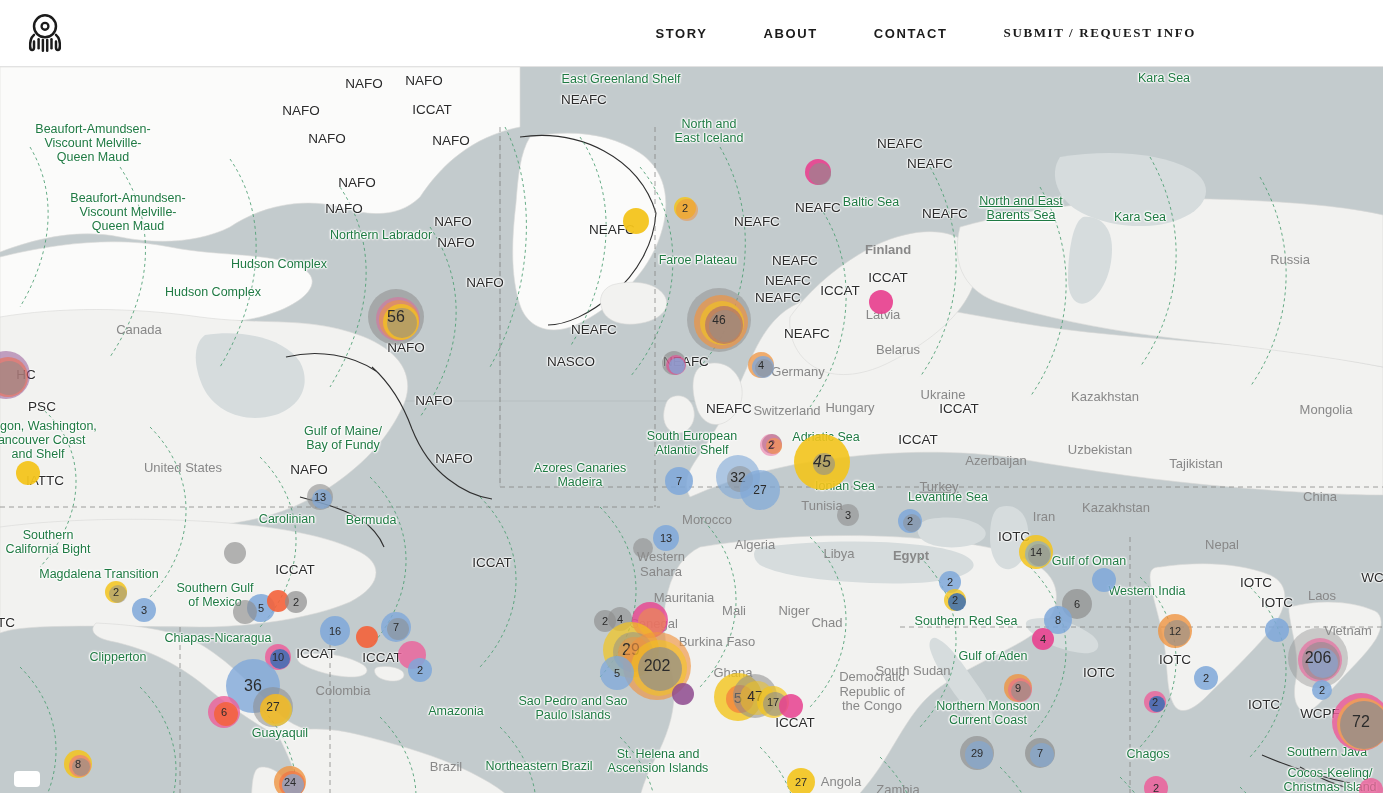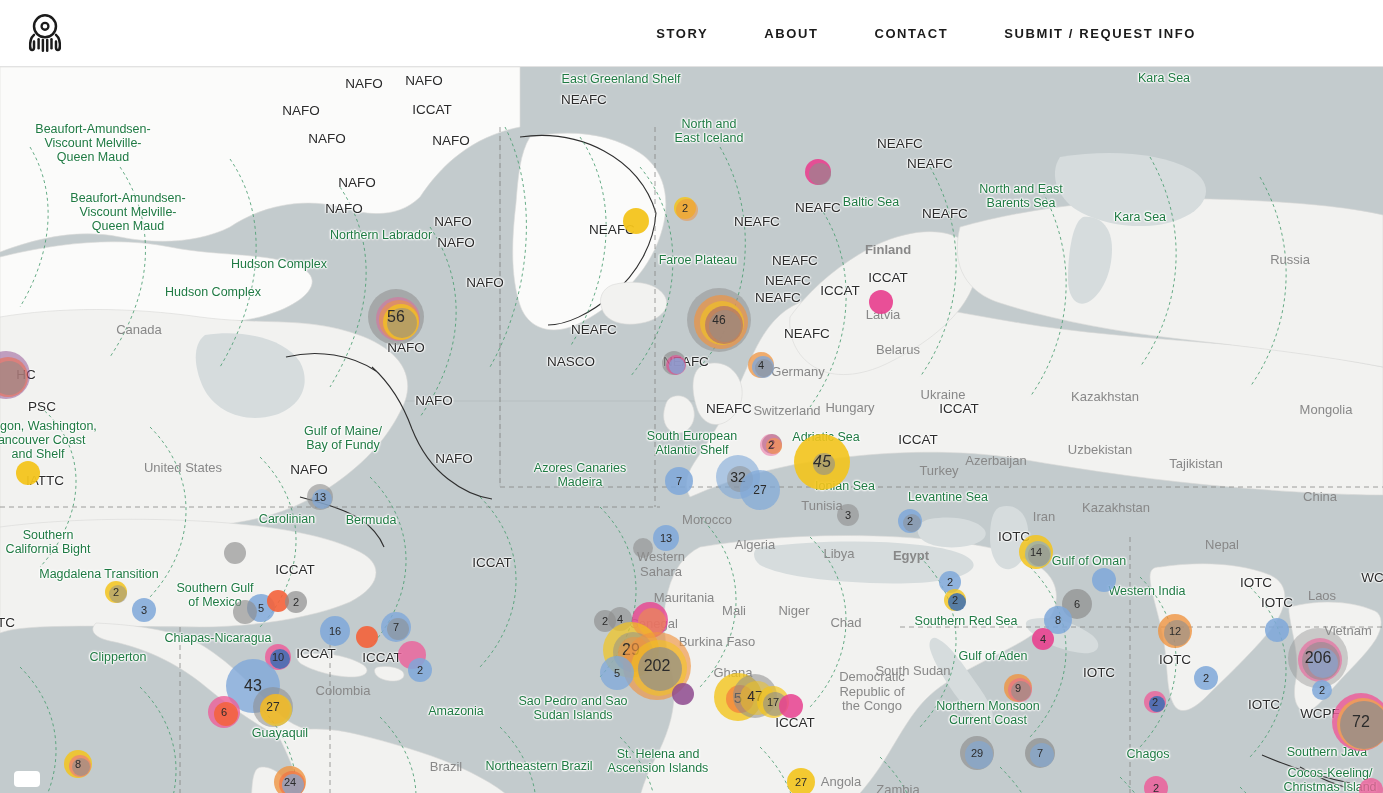--- a/index.html
+++ b/index.html
@@ -32,21 +32,21 @@
   #brand-tagline {
     font-size: 11.5px; color: #9a9a9a; letter-spacing: 0.15px;
     margin-top: 3px;
   }
   #nav { margin-left: auto; margin-right: 187px; display: flex; align-items: center; gap: 0; }
   .nav-item {
     font-size: 13px; font-weight: bold; letter-spacing: 1.6px;
     color: #1b1b1b; text-decoration: none; padding: 0 28px;
     white-space: nowrap; cursor: pointer;
   }
-  .nav-item:last-child { padding-right: 0; }
+  .nav-item:last-child { padding-right: 0; font-family: Liberation Serif, serif; }
 
   
   #map {
     position: absolute; top: 67px; left: 0;
     width: 1383px; height: 726px;
     background: #c3cbcd;
     overflow: hidden;
   }
   #map-svg { position: absolute; top: 0; left: 0; width: 1383px; height: 726px; }
 
@@ -286,21 +286,21 @@
 Viscount Melville-
 Queen Maud</div>
         <div class="maplabel lbl-eco" style="left: 279px; top: 197px;">Hudson Complex</div>
         <div class="maplabel lbl-eco" style="left: 213px; top: 225px;">Hudson Complex</div>
         <div class="maplabel lbl-eco" style="left: 381px; top: 168px;">Northern Labrador</div>
         <div class="maplabel lbl-eco" style="left: 621px; top: 12px;">East Greenland Shelf</div>
         <div class="maplabel lbl-eco" style="left: 709px; top: 64px;">North and
 East Iceland</div>
         <div class="maplabel lbl-eco" style="left: 698px; top: 193px;">Faroe Plateau</div>
         <div class="maplabel lbl-eco" style="left: 871px; top: 135px;">Baltic Sea</div>
-        <div class="maplabel lbl-eco" style="left: 1021px; top: 129px;">North and East
+        <div class="maplabel lbl-eco" style="left: 1021px; top: 141px; text-decoration: underline;">North and East
 Barents Sea</div>
         <div class="maplabel lbl-eco" style="left: 1164px; top: 11px;">Kara Sea</div>
         <div class="maplabel lbl-eco" style="left: 1140px; top: 150px;">Kara Sea</div>
         <div class="maplabel lbl-eco" style="left: 343px; top: 371px;">Gulf of Maine/
 Bay of Fundy</div>
         <div class="maplabel lbl-eco" style="left: 580px; top: 408px;">Azores Canaries
 Madeira</div>
         <div class="maplabel lbl-eco" style="left: 692px; top: 376px;">South European
 Atlantic Shelf</div>
         <div class="maplabel lbl-eco" style="left: 826px; top: 370px;">Adriatic Sea</div>
@@ -311,21 +311,21 @@
         <div class="maplabel lbl-eco" style="left: 48px; top: 475px;">Southern
 California Bight</div>
         <div class="maplabel lbl-eco" style="left: 99px; top: 507px;">Magdalena Transition</div>
         <div class="maplabel lbl-eco" style="left: 215px; top: 528px;">Southern Gulf
 of Mexico</div>
         <div class="maplabel lbl-eco" style="left: 218px; top: 571px;">Chiapas-Nicaragua</div>
         <div class="maplabel lbl-eco" style="left: 118px; top: 590px;">Clipperton</div>
         <div class="maplabel lbl-eco" style="left: 280px; top: 666px;">Guayaquil</div>
         <div class="maplabel lbl-eco" style="left: 456px; top: 644px;">Amazonia</div>
         <div class="maplabel lbl-eco" style="left: 573px; top: 641px;">Sao Pedro and Sao
-Sudan Islands</div>
+Paulo Islands</div>
         <div class="maplabel lbl-eco" style="left: 658px; top: 694px;">St. Helena and
 Ascension Islands</div>
         <div class="maplabel lbl-eco" style="left: 539px; top: 699px;">Northeastern Brazil</div>
         <div class="maplabel lbl-eco" style="left: 966px; top: 554px;">Southern Red Sea</div>
         <div class="maplabel lbl-eco" style="left: 993px; top: 589px;">Gulf of Aden</div>
         <div class="maplabel lbl-eco" style="left: 1089px; top: 494px;">Gulf of Oman</div>
         <div class="maplabel lbl-eco" style="left: 1147px; top: 524px;">Western India</div>
         <div class="maplabel lbl-eco" style="left: 988px; top: 646px;">Northern Monsoon
 Current Coast</div>
         <div class="maplabel lbl-eco" style="left: 1148px; top: 687px;">Chagos</div>
@@ -397,39 +397,39 @@
         <div class="maplabel lbl-country" style="left: 888px; top: 183px; font-weight: bold;">Finland</div>
         <div class="maplabel lbl-country" style="left: 1290px; top: 193px;">Russia</div>
         <div class="maplabel lbl-country" style="left: 883px; top: 248px;">Latvia</div>
         <div class="maplabel lbl-country" style="left: 898px; top: 283px;">Belarus</div>
         <div class="maplabel lbl-country" style="left: 798px; top: 305px;">Germany</div>
         <div class="maplabel lbl-country" style="left: 943px; top: 328px;">Ukraine</div>
         <div class="maplabel lbl-country" style="left: 787px; top: 344px;">Switzerland</div>
         <div class="maplabel lbl-country" style="left: 850px; top: 341px;">Hungary</div>
         <div class="maplabel lbl-country" style="left: 1105px; top: 330px;">Kazakhstan</div>
         <div class="maplabel lbl-country" style="left: 1326px; top: 343px;">Mongolia</div>
-        <div class="maplabel lbl-country" style="left: 939px; top: 404px;">Turkey</div>
+        <div class="maplabel lbl-country" style="left: 939px; top: 420px; text-decoration: underline;">Turkey</div>
         <div class="maplabel lbl-country" style="left: 996px; top: 394px;">Azerbaijan</div>
         <div class="maplabel lbl-country" style="left: 1100px; top: 383px;">Uzbekistan</div>
         <div class="maplabel lbl-country" style="left: 1196px; top: 397px;">Tajikistan</div>
         <div class="maplabel lbl-country" style="left: 1320px; top: 430px;">China</div>
         <div class="maplabel lbl-country" style="left: 1116px; top: 441px;">Kazakhstan</div>
         <div class="maplabel lbl-country" style="left: 1044px; top: 450px;">Iran</div>
         <div class="maplabel lbl-country" style="left: 1222px; top: 478px;">Nepal</div>
         <div class="maplabel lbl-country" style="left: 794px; top: 439px; margin-left: 28px;">Tunisia</div>
         <div class="maplabel lbl-country" style="left: 707px; top: 453px;">Morocco</div>
         <div class="maplabel lbl-country" style="left: 755px; top: 478px;">Algeria</div>
         <div class="maplabel lbl-country" style="left: 839px; top: 487px;">Libya</div>
         <div class="maplabel lbl-country" style="left: 911px; top: 489px; font-weight: bold;">Egypt</div>
         <div class="maplabel lbl-country" style="left: 661px; top: 498px;">Western
 Sahara</div>
         <div class="maplabel lbl-country" style="left: 684px; top: 531px;">Mauritania</div>
         <div class="maplabel lbl-country" style="left: 734px; top: 544px;">Mali</div>
         <div class="maplabel lbl-country" style="left: 794px; top: 544px;">Niger</div>
-        <div class="maplabel lbl-country" style="left: 846px; top: 556px;">Chad</div>
+        <div class="maplabel lbl-country" style="left: 827px; top: 556px;">Chad</div>
         <div class="maplabel lbl-country" style="left: 654px; top: 557px;">Senegal</div>
         <div class="maplabel lbl-country" style="left: 717px; top: 575px;">Burkina Faso</div>
         <div class="maplabel lbl-country" style="left: 733px; top: 606px;">Ghana</div>
         <div class="maplabel lbl-country" style="left: 913px; top: 604px;">South Sudan</div>
         <div class="maplabel lbl-country" style="left: 872px; top: 625px;">Democratic
 Republic of
 the Congo</div>
         <div class="maplabel lbl-country" style="left: 343px; top: 624px;">Colombia</div>
         <div class="maplabel lbl-country" style="left: 446px; top: 700px;">Brazil</div>
         <div class="maplabel lbl-country" style="left: 841px; top: 715px;">Angola</div>
@@ -707,21 +707,21 @@
           <div class="bubble" style="width: 24px; height: 24px; left: 0px; top: 0px; background: rgb(127, 168, 217); opacity: 0.85;"></div>
           <div class="bubble bubble-label" style="width: 24px; height: 24px; font-size: 11px;">2</div>
         </div>
         <div style="position: absolute; left: 278px; top: 590px; width: 0px; height: 0px;">
           <div class="bubble" style="width: 26px; height: 26px; left: 0px; top: 0px; background: rgb(236, 95, 154); opacity: 0.85;"></div>
           <div class="bubble" style="width: 20px; height: 20px; left: 1.5px; top: 1.5px; background: rgb(59, 111, 181); opacity: 0.85;"></div>
           <div class="bubble bubble-label" style="width: 26px; height: 26px; font-size: 11px;">10</div>
         </div>
         <div style="position: absolute; left: 253px; top: 619px; width: 0px; height: 0px;">
           <div class="bubble" style="width: 54px; height: 54px; left: 0px; top: 0px; background: rgb(127, 168, 217); opacity: 0.8;"></div>
-          <div class="bubble bubble-label" style="width: 54px; height: 54px; font-size: 16px;">43</div>
+          <div class="bubble bubble-label" style="width: 54px; height: 54px; font-size: 16px;">36</div>
         </div>
         <div style="position: absolute; left: 224px; top: 645px; width: 0px; height: 0px;">
           <div class="bubble" style="width: 32px; height: 32px; left: 0px; top: 0px; background: rgb(236, 95, 154); opacity: 0.8;"></div>
           <div class="bubble" style="width: 24px; height: 24px; left: 1.5px; top: 1.5px; background: rgb(244, 98, 58); opacity: 0.85;"></div>
           <div class="bubble bubble-label" style="width: 32px; height: 32px; font-size: 11px;">6</div>
         </div>
         <div style="position: absolute; left: 273px; top: 640px; width: 0px; height: 0px;">
           <div class="bubble" style="width: 40px; height: 40px; left: 0px; top: 0px; background: rgb(141, 141, 141); opacity: 0.55;"></div>
           <div class="bubble" style="width: 30px; height: 30px; left: 1.5px; top: 1.5px; background: rgb(239, 148, 65); opacity: 0.6;"></div>
           <div class="bubble" style="width: 32px; height: 32px; left: 3px; top: 3px; background: rgb(243, 196, 28); opacity: 0.7;"></div>

